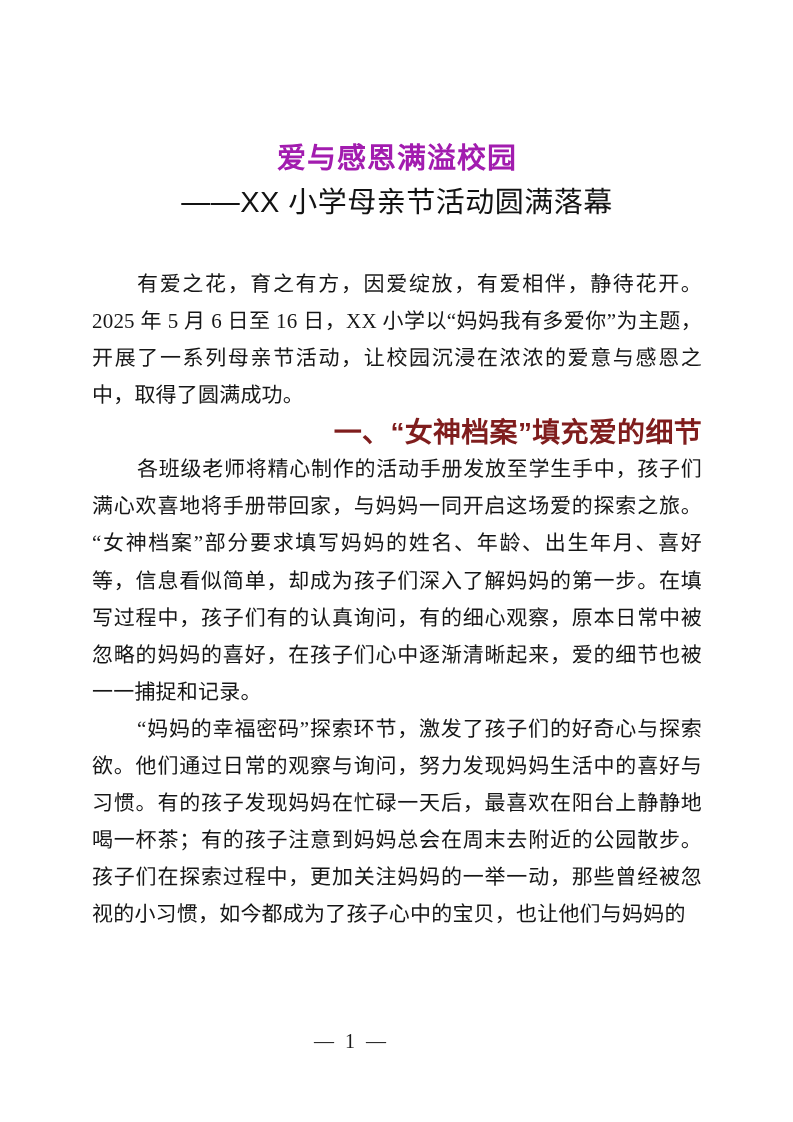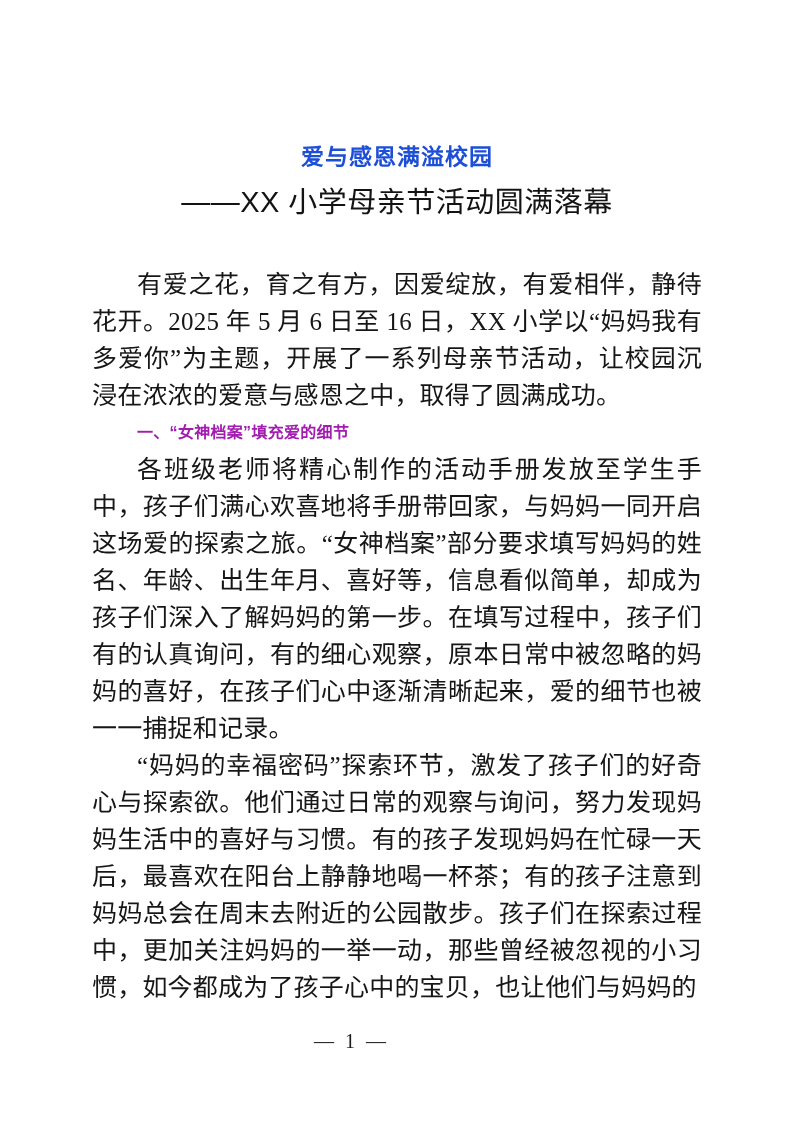--- a/index.html
+++ b/index.html
@@ -23,62 +23,62 @@
     top: 0;
     width: 610px;
   }
 
   
   .title-block {
     padding-top: 136px;
     text-align: center;
   }
   .doc-title {
-    font-family: Liberation Serif, serif;
+    font-family: Liberation Sans, sans-serif;
     font-weight: bold;
-    font-size: 23px;
+    font-size: 29px;
     line-height: 44px;
     letter-spacing: 1px;
-    color: #1d4ed8;
+    color: #a21caf;
     white-space: nowrap;
   }
   .doc-subtitle {
     font-family: "Liberation Sans", "DejaVu Sans", sans-serif;
     font-weight: normal;
     font-size: 29px;
     line-height: 44px;
     letter-spacing: 0.5px;
     color: #131313;
     white-space: nowrap;
   }
 
   
   .body-area {
     margin-top: 42px;
   }
   p.para {
     font-family: "Liberation Serif", "DejaVu Serif", serif;
-    font-size: 25px;
+    font-size: 21px;
     line-height: 37px;
     color: #161616;
     margin: 0;
     text-align: justify;
     text-justify: inter-ideograph;
     text-indent: 45px;
     letter-spacing: 0.2px;
   }
   h2.section-heading {
     font-family: "Liberation Sans", "DejaVu Sans", sans-serif;
     font-weight: bold;
-    font-size: 16px;
+    font-size: 28px;
     line-height: 37px;
-    color: #a21caf;
+    color: #7f1d1d;
     margin: 0;
     text-indent: 45px;
-    text-align: left;
+    text-align: right;
     letter-spacing: 0.3px;
   }
   .emph {
     font-family: "Liberation Sans", "DejaVu Sans", sans-serif;
     font-weight: normal;
   }
 
   
   .page-footer {
     position: absolute;

